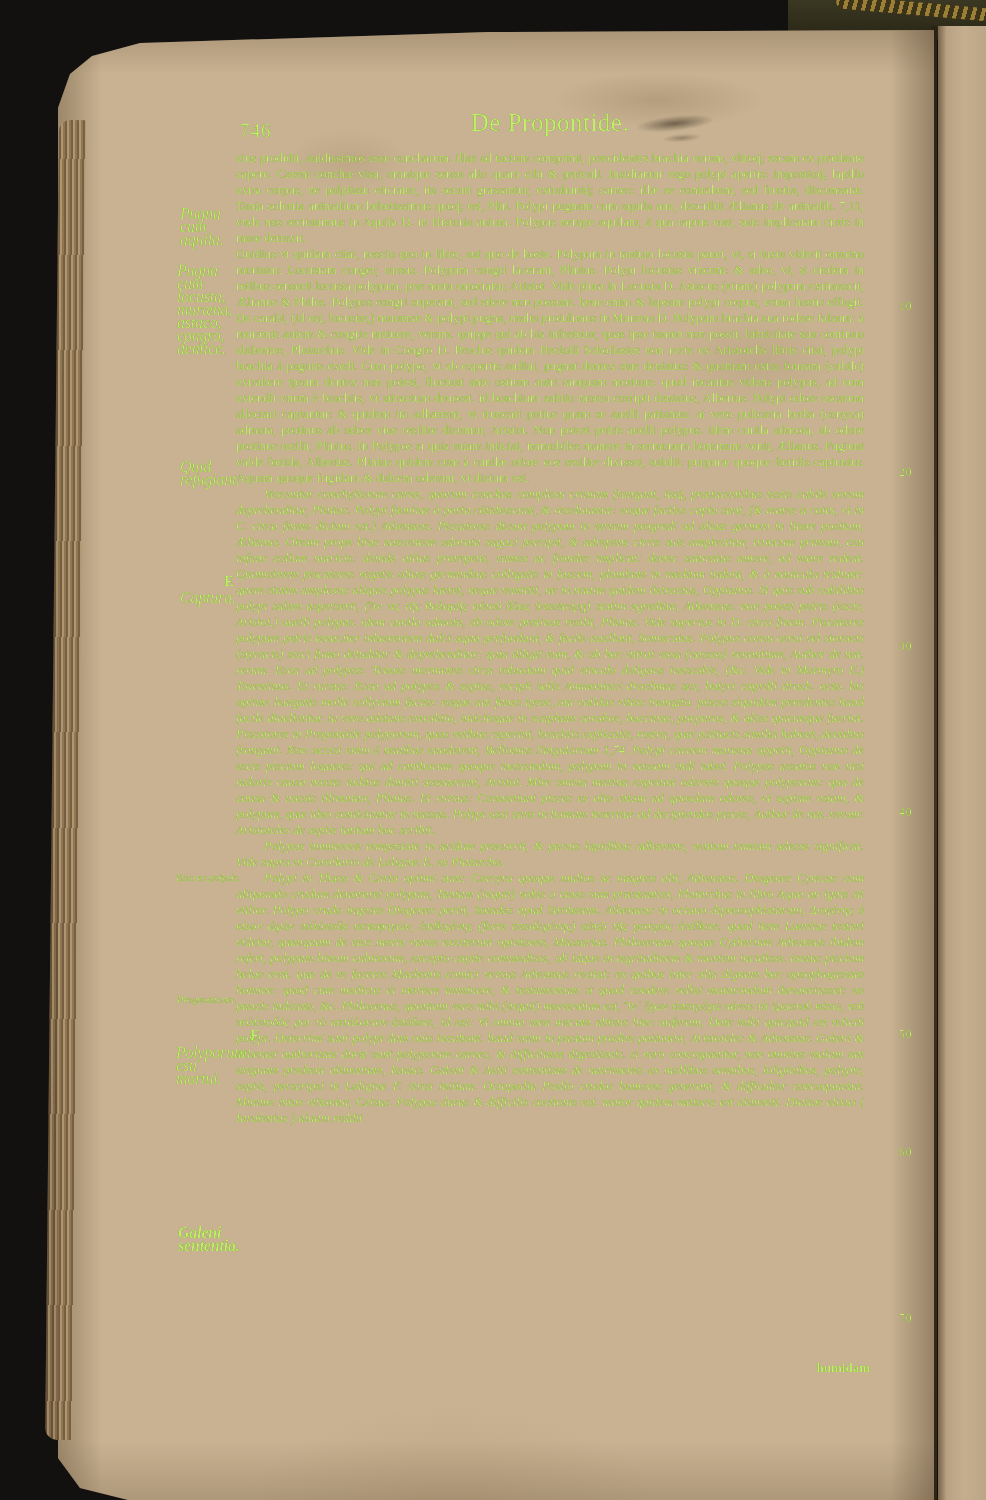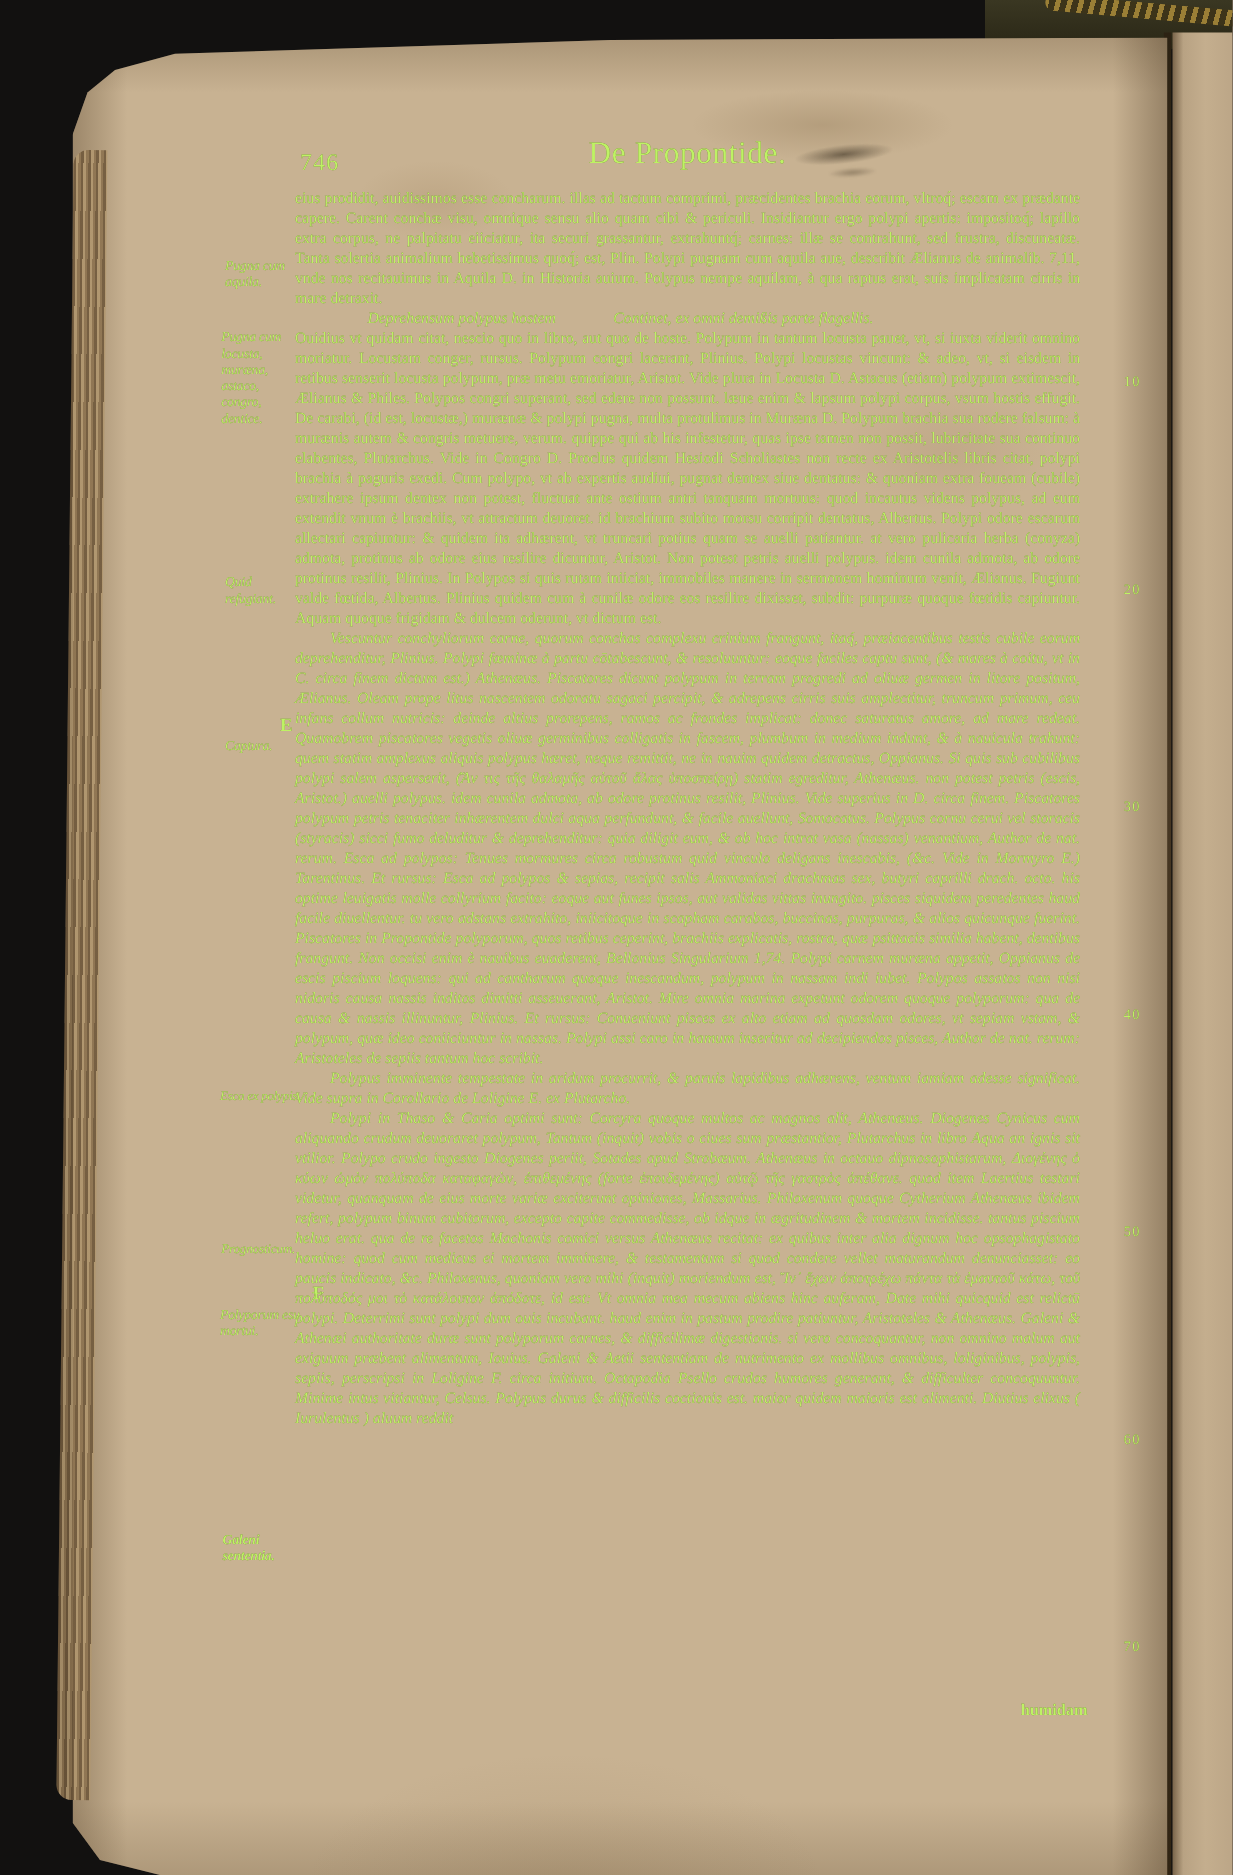--- a/index.html
+++ b/index.html
@@ -82,42 +82,42 @@
     position:absolute;left:236px;top:150px;width:628px;
     font-size:12.6px;line-height:16px;
     text-align:justify;
   }
   .textblock p{margin:0;}
   .textblock p.ind{text-indent:28px;font-style:italic;}
   .verse{font-style:italic;margin-left:58px !important;text-align:left;}
   .verse .v2{padding-left:46px;}
   .marginal{
     position:absolute;
-    font-style:italic;font-size:11px;line-height:13px;
+    font-style:italic;font-size:16px;line-height:13px;
     letter-spacing:-.2px;
   }
   .m0{left:180px;top:207px;width:56px;}
   .m1{left:177px;top:264px;width:58px;}
   .m2{left:180px;top:460px;width:60px;}
   .m3{left:180px;top:591px;width:60px;}
   .m4{left:176px;top:871px;width:62px;white-space:nowrap;font-size:10.4px;}
   .m5{left:177px;top:993px;width:62px;font-size:10.6px;}
   .m6{left:176px;top:1046px;width:64px;}
   .m7{left:178px;top:1226px;width:60px;font-weight:bold;}
   .sec-letter{
     position:absolute;font-size:15px;font-weight:bold;
   }
   .secE{left:224px;top:573px;}
   .secF{left:250px;top:1027px;}
   .lineno{
     position:absolute;left:855px;width:26px;
     font-size:11.5px;letter-spacing:1px;text-align:left;margin-left:44px;
   }
   .ln0{top:300px;} .ln1{top:466px;} .ln2{top:640px;} .ln3{top:806px;}
-  .ln4{top:980px;} .ln5{top:1146px;} .ln6{top:1312px;}
+  .ln4{top:1028px;} .ln5{top:1146px;} .ln6{top:1312px;}
   .catchword{
     position:absolute;left:760px;top:1360px;width:110px;
     text-align:right;font-size:13px;font-weight:bold;
   }
 </style>
 </head>
 <body>
 
 <div class="stage">
 
@@ -149,21 +149,20 @@
   <div class="lineno ink ln0">10</div>
   <div class="lineno ink ln1">20</div>
   <div class="lineno ink ln2">30</div>
   <div class="lineno ink ln3">40</div>
   <div class="lineno ink ln4">50</div>
   <div class="lineno ink ln5">60</div>
   <div class="lineno ink ln6">70</div>
 
   <div class="textblock ink">
     <p>eius prodidit, auidissimos esse concharum. illas ad tactum comprimi, præcidentes brachia eorum, vltroq́; escam ex prædante capere. Carent conchæ visu, omnique sensu alio quam cibi &amp; periculi. Insidiantur ergo polypi apertis: impositoq́; lapillo extra corpus, ne palpitatu eiiciatur, ita securi grassantur, extrahuntq́; carnes: illæ se contrahunt, sed frustra, discuneatæ. Tanta solertia animalium hebetissimus quoq́; est, Plin. Polypi pugnam cum aquila aue, describit Ælianus de animalib. 7,11, vnde nos recitauimus in Aquila D. in Historia auium. Polypus nempe aquilam, à qua raptus erat, suis implicatam cirris in mare detraxit.</p>
-    <p class="verse"><span>Deprehensum polypus hostem</span><span class="v2">Continet, ex omni demißis parte flagellis.</span></p>
     <p>Ouidius vt quidam citat, nescio quo in libro, aut quo de hoste. Polypum in tantum locusta pauet, vt, si iuxta viderit omnino moriatur. Locustam conger, rursus. Polypum congri lacerant, Plinius. Polypi locustas vincunt: &amp; adeo, vt, si eisdem in retibus senserit locusta polypum, præ metu emoriatur, Aristot. Vide plura in Locusta D. Astacus (etiam) polypum extimescit, Ælianus &amp; Philes. Polypos congri superant, sed edere non possunt. læue enim &amp; lapsum polypi corpus, vsum hostis effugit. De carabi, (id est, locustæ,) murænæ &amp; polypi pugna, multa protulimus in Muræna D. Polypum brachia sua rodere falsum: à murænis autem &amp; congris metuere, verum. quippe qui ab his infestetur, quas ipse tamen non possit, lubricitate sua continuo elabentes, Plutarchus. Vide in Congro D. Proclus quidem Hesiodi Scholiastes non recte ex Aristotelis libris citat, polypi brachia à paguris exedi. Cum polypo, vt ab expertis audiui, pugnat dentex siue dentatus: &amp; quoniam extra foueam (cubile) extrahere ipsum dentex non potest, fluctuat ante ostium antri tanquam mortuus: quod incautus videns polypus, ad eum extendit vnum è brachiis, vt attractum deuoret. id brachium subito morsu corripit dentatus, Albertus. Polypi odore escarum allectari capiuntur: &amp; quidem ita adhærent, vt truncari potius quam se auelli patiantur. at vero pulicaria herba (conyza) admota, protinus ab odore eius resilire dicuntur, Aristot. Non potest petris auelli polypus. idem cunila admota, ab odore protinus resilit, Plinius. In Polypos si quis rutam iniiciat, immobiles manere in sermonem hominum venit, Ælianus. Fugiunt valde fœtida, Albertus. Plinius quidem cum à cunilæ odore eos resilire dixisset, subdit: purpuræ quoque fœtidis capiuntur. Aquam quoque frigidam &amp; dulcem oderunt, vt dictum est.</p>
     <p class="ind">Vescuntur conchyliorum carne, quorum conchas complexu crinium frangunt, itaq́, præiacentibus testis cubile eorum deprehenditur, Plinius. Polypi fœminæ à partu cōtabescunt, &amp; resoluuntur: eoque faciles captu sunt, (&amp; mares à coitu, vt in C. circa finem dictum est.) Athenæus. Piscatores dicunt polypum in terram progredi ad oliuæ germen in litore positum, Ælianus. Oleam prope litus nascentem odoratu sagaci percipit, &amp; adrepens cirris suis amplectitur, truncum primum, ceu infans collum nutricis: deinde altius prorepens, ramos ac frondes implicat: donec saturatus amore, ad mare redeat. Quamobrem piscatores vegetis oliuæ germinibus colligatis in fascem, plumbum in medium indunt, &amp; à nauicula trahunt: quem statim amplexus aliquis polypus hæret, neque remittit, ne in nauim quidem detractus, Oppianus. Si quis sub cubilibus polypi salem asperserit, (Ἄν τις τῆς θαλαμῆς αὐτοῦ ἅλας ὑποσπείρῃ) statim egreditur, Athenæus. non potest petris (escis, Aristot.) auelli polypus. idem cunila admota, ab odore protinus resilit, Plinius. Vide superius in D. circa finem. Piscatores polypum petris tenaciter inhærentem dulci aqua perfundunt, &amp; facile auellunt, Somocatus. Polypus cornu cerui vel storacis (styracis) sicci fumo deluditur &amp; deprehenditur: quia diligit eum, &amp; ob hoc intrat vasa (nassas) venantium, Author de nat. rerum. Esca ad polypos: Tenues mormures circa robustum quid vinculo deligans inescabis, (&amp;c. Vide in Mormyro E.) Tarentinus. Et rursus: Esca ad polypos &amp; sepias, recipit salis Ammoniaci drachmas sex, butyri caprilli drach. octo. his optime leuigatis molle collyrium facito: eoque aut funes ipsos, aut validas vittas inungito. pisces siquidem peredentes haud facile diuellentur. tu vero adstans extrahito, iniicitoque in scapham carabos, buccinas, purpuras, &amp; alios quicunque fuerint. Piscatores in Propontide polyporum, quos retibus ceperint, brachiis explicatis, rostra, quæ psittacis similia habent, dentibus frangunt. Non occisi enim è nauibus euaderent, Bellonius Singularium 1,74. Polypi carnem muræna appetit, Oppianus de escis piscium loquens: qui ad cantharum quoque inescandum, polypum in nassam indi iubet. Polypos assatos non nisi nidoris causa nassis inditos dimitti asseuerant, Aristot. Mire omnia marina expetunt odorem quoque polyporum: qua de causa &amp; nassis illinuntur, Plinius. Et rursus: Conueniunt pisces ex alto etiam ad quosdam odores, vt sepiam vstam, &amp; polypum, quæ ideo coniiciuntur in nassas. Polypi assi caro in hamum inseritur ad decipiendos pisces, Author de nat. rerum: Aristoteles de sepiis tantum hoc scribit.</p>
     <p class="ind">Polypus imminente tempestate in aridum procurrit, &amp; paruis lapidibus adhærens, ventum iamiam adesse significat. Vide supra in Corollario de Loligine E. ex Plutarcho.</p>
     <p class="ind">Polypi in Thaso &amp; Caria optimi sunt: Corcyra quoque multos ac magnos alit, Athenæus. Diogenes Cynicus cum aliquando crudum deuoraret polypum, Tantum (inquit) vobis o ciues sum præstantior, Plutarchus in libro Aqua an ignis sit vtilior. Polypo crudo ingesto Diogenes periit, Sotades apud Strobæum. Athenæus in octauo dipnosophistarum, Διογένης ὁ κύων ὠμὸν πολύποδα καταφαγὼν, ἐπιθεμένης (forte ἐποιδεμένης) αὐτῷ τῆς γαστρὸς ἀπέθανε. quod item Laertius testari videtur, quanquam de eius morte variæ exciterunt opiniones, Massarius. Philoxenum quoque Cytherium Athenæus ibidem refert, polypum binum cubitorum, excepto capite commedisse, ob idque in ægritudinem &amp; mortem incidisse. tantus piscium heluo erat. qua de re facetos Machonis comici versus Athenæus recitat: ex quibus inter alia dignum hoc opsophagistato homine: quod cum medicus ei mortem imminere, &amp; testamentum si quod condere vellet maturandum denunciasset: eo paucis indicato, &amp;c. Philoxenus, quoniam vero mihi (inquit) moriendum est, Ἴν᾽ ἔχων ἀποτρέχω πάντα τὰ ἐμαυτοῦ κάτω, τοῦ πολύποδός μοι τὸ κατάλοιπον ἀπόδοτε, id est: Vt omnia mea mecum abiens hinc auferam, Date mihi quicquid est relictū polypi. Deterrimi sunt polypi dum ouis incubant. haud enim in pastum prodire patiuntur, Aristoteles &amp; Athenæus. Galeni &amp; Athenæi authoritate duræ sunt polyporum carnes, &amp; difficilimæ digestionis. si vero concoquantur, non omnino malum aut exiguum præbent alimentum, Iouius. Galeni &amp; Aetii sententiam de nutrimento ex mollibus omnibus, loliginibus, polypis, sepiis, perscripsi in Loligine F. circa initium. Octapodia Psello crudos humores generant, &amp; difficulter concoquuntur. Minime intus vitiantur, Celsus. Polypus durus &amp; difficilis coctionis est. maior quidem maioris est alimenti. Diutius elixus ( Iurulentus ) aluum reddit</p>
   </div>
 
   <div class="catchword ink">humidam</div>
 
 </div>
 

